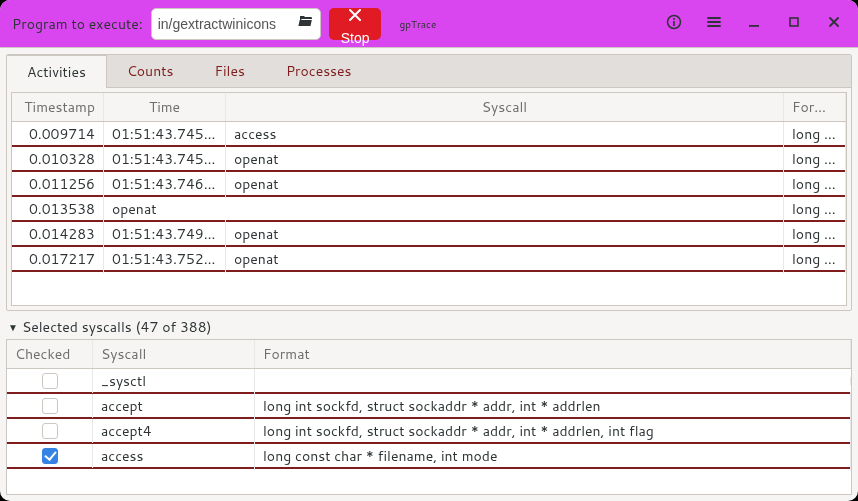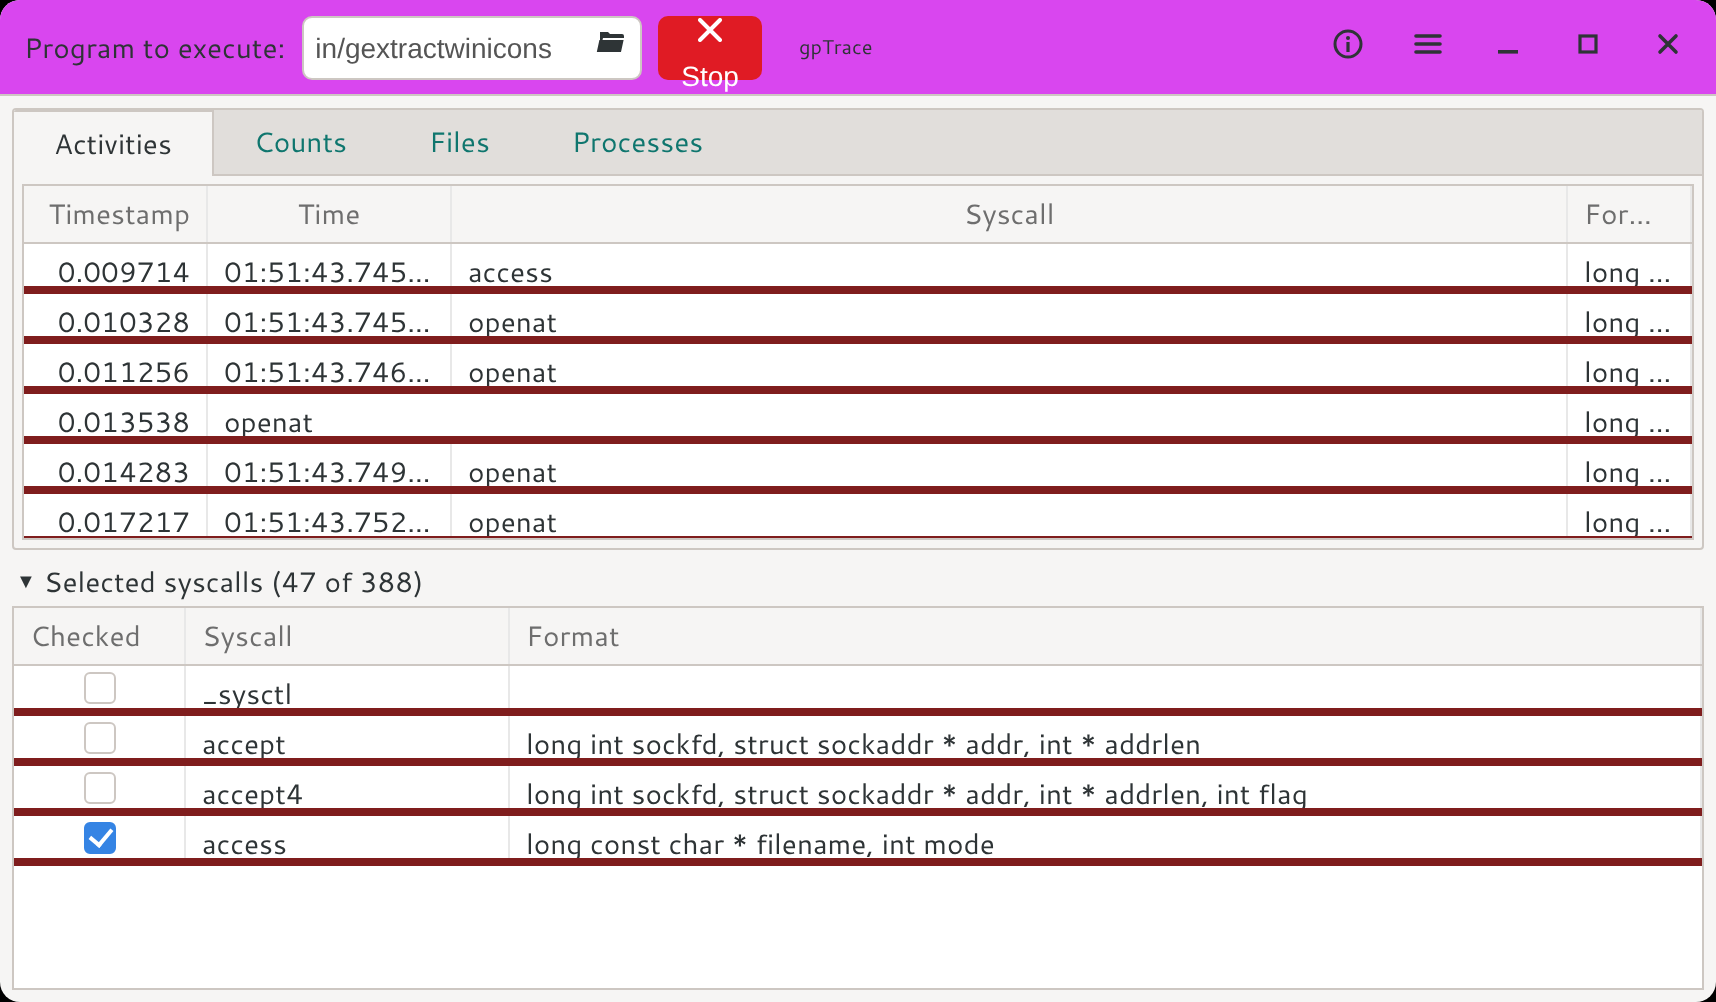--- a/index.html
+++ b/index.html
@@ -13,34 +13,34 @@
 .stop-btn { display: flex; align-items: center; gap: 6px; background: #e01b24; color: #fff; border: none; border-radius: 5px; height: 32px; padding: 0 12px; font-size: 14px; font-weight: 500; cursor: pointer; flex-direction: column; }
 .stop-btn svg { fill: #fff; }
 .app-title { font-size: 10px; font-weight: 400; color: #2e3436; padding-left: 10px; }
 .spacer { flex: 1; }
 .icon-btn { width: 32px; height: 32px; display: flex; align-items: center; justify-content: center; border: none; background: transparent; cursor: pointer; border-radius: 4px; }
 .content { flex: 1; padding: 6px; display: flex; flex-direction: column; overflow: hidden; }
 .tabs-frame { border: 1px solid #cdc7c2; background: #f6f5f4; border-radius: 2px; display: flex; flex-direction: column; flex: 1; overflow: hidden; margin-bottom: 4px; }
 .tab-row { display: flex; background: #e1dedb; border-bottom: 1px solid #cdc7c2; }
 .tab { padding: 6px 20px; font-size: 14px; cursor: pointer; border-right: 1px solid transparent; }
 .tab.active { background: #f6f5f4; border-right: 1px solid #cdc7c2; border-top: 1px solid #cdc7c2; margin-top: -1px; margin-left: -1px; border-left: 1px solid #cdc7c2; position: relative; top: 1px; }
-.tab:not(.active) { color: #0f766e; }
+.tab:not(.active) { color: #7f1d1d; }
 .table-container { flex: 1; overflow: auto; background: #fff; border: 1px solid #cdc7c2; margin: 4px; }
 .table-head, .table-row { display: flex; }
 .table-head { background: #f6f5f4; border-bottom: 1px solid #cdc7c2; position: sticky; top: 0; }
 .th, .td { padding: 4px 8px; font-size: 14px; border-right: 1px solid #e8e8e8; overflow: hidden; text-overflow: ellipsis; white-space: nowrap; }
 .th { color: #6e6e6e; font-weight: 400; }
-.table-row { border-bottom: 4px solid #7f1d1d; height: 25px; }
+.table-row { border-bottom: 2px solid #7f1d1d; height: 25px; align-items: center; }
 .col-ts { width: 92px; text-align: right; }
 .col-time { width: 122px; text-align: right; }
 .col-sys { flex: 1; }
 .col-fmt { width: 62px; }
 .section-header { display: flex; align-items: center; font-size: 14px; padding: 2px 2px; gap: 4px; cursor: pointer; }
 .section-header .tri { font-size: 10px; }
-.bottom-area { display: flex; gap: 6px; height: 192px; }
+.bottom-area { display: flex; gap: 6px; height: 156px; }
 .syscall-table { flex: 1; overflow: auto; background: #fff; border: 1px solid #cdc7c2; }
 .col-chk { width: 86px; display:flex; justify-content:center; align-items:center;}
 .col-s2 { width: 162px; }
 .col-f2 { flex: 1; }
 .side-buttons { display: flex; flex-direction: column; gap: 4px; width: 160px; padding-top:0px;}
 .side-buttons button { height: 34px; background: #f6f5f4; border: 1px solid #cdc7c2; border-radius: 5px; font-size: 14px; cursor: pointer; }
 .chk { width: 16px; height: 16px; border: 1px solid #cdc7c2; border-radius: 3px; background: #fff; display: inline-block; position: relative; }
 .chk.checked { background: #3584e4; border-color: #3584e4; }
 .chk.checked::after { content: ""; position: absolute; left: 4px; top: 0px; width: 5px; height: 9px; border: solid #fff; border-width: 0 2px 2px 0; transform: rotate(40deg); }
 .underline { text-decoration: underline; }

